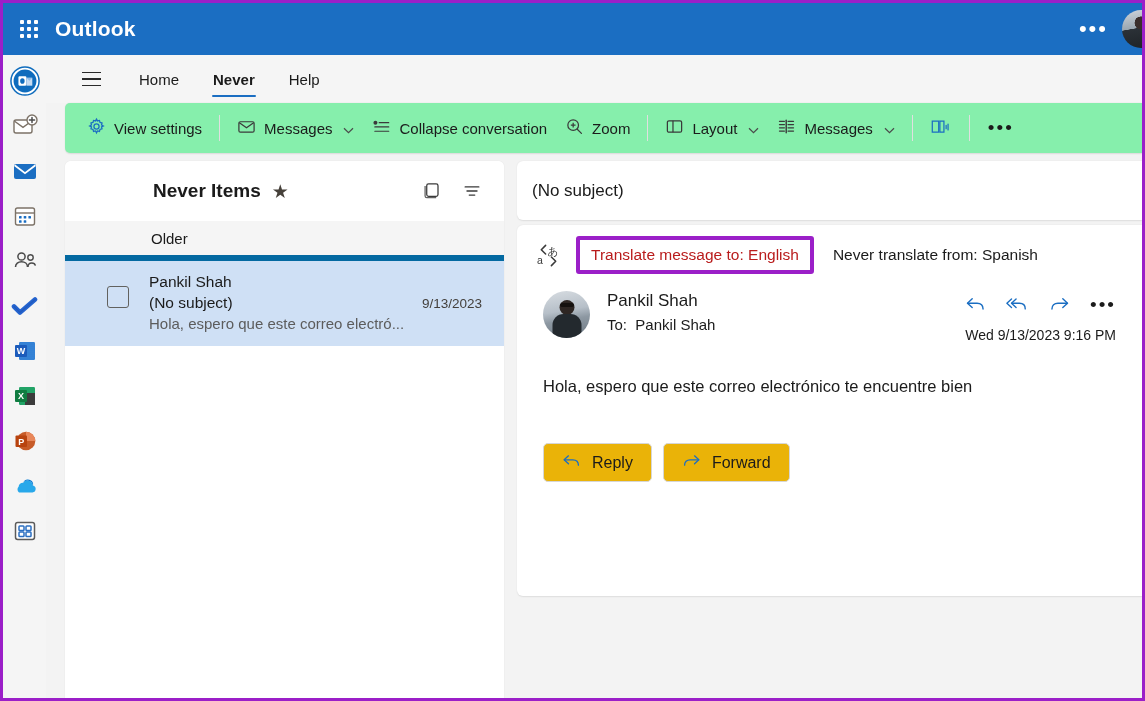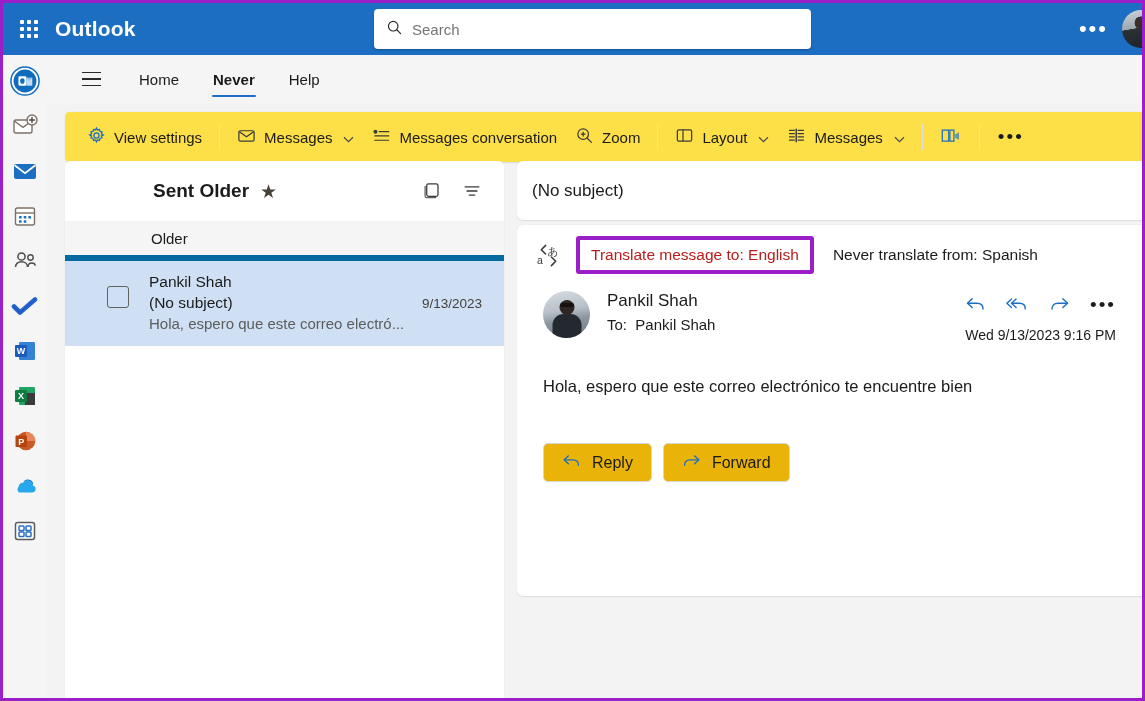--- a/index.html
+++ b/index.html
@@ -93,22 +93,22 @@
     cursor: pointer;
   }
   .tab.active { font-weight: bold; }
   .tab.active::after {
     content: ""; position: absolute; left: 16px; right: 16px; bottom: 6px;
     height: 2.5px; background: #1b6ec2; border-radius: 2px;
   }
 
   
   .ribbon {
-    position: absolute; left: 62px; top: 109px; right: 0; height: 50px;
-    background: #fde047; border-radius: 5px 0 0 5px;
+    position: absolute; left: 62px; top: 100px; right: 0; height: 50px;
+    background: #86efac; border-radius: 5px 0 0 5px;
     display: flex; align-items: center; padding-left: 13px;
     box-shadow: 0 .5px 1.5px rgba(0,0,0,.10);
   }
   .cmd {
     display: flex; align-items: center; gap: 8px;
     height: 34px; padding: 0 9px; border-radius: 4px; cursor: pointer;
     font-size: 15px; color: #1b1b1b; white-space: nowrap;
   }
   .cmd .chev { margin-left: 3px; color: #4a4a4a; }
   .divider { width: 1px; height: 26px; background: #e0e0e0; margin: 0 8px; flex: none; }
@@ -225,29 +225,20 @@
           <i></i>
           <i></i>
           <i></i>
           <i></i>
           <i></i>
           <i></i>
         </div>
     </div>
     <div class="brand">Outlook</div>
 
-    <div class="searchwrap">
-      <span>
-        <svg width="17" height="17" viewBox="0 0 20 20" fill="none">
-          <circle cx="8.5" cy="8.5" r="5.6" stroke="#2a2a2a" stroke-width="1.4"></circle>
-          <line x1="12.7" y1="12.7" x2="17.2" y2="17.2" stroke="#2a2a2a" stroke-width="1.4" stroke-linecap="round"></line>
-        </svg>
-      </span>
-      <input class="search-input" type="text" placeholder="Search" style="">
-    </div>
 
     <div class="topbar-right">
       <div class="tb-dots">•••</div>
       <div class="tb-avatar"></div>
     </div>
   </div>
 
   <div class="rail">
 
     <div class="rail-item">
@@ -405,21 +396,21 @@
       <span>
         <svg width="19" height="19" viewBox="0 0 20 20">
           <circle cx="3.6" cy="6" r="2.1" fill="#3a3a3a"></circle>
           <g stroke="#3a3a3a" stroke-width="1.3" stroke-linecap="round">
             <path d="M7.6 6h10"></path>
               <path d="M3 10.5h14.6"></path>
               <path d="M3 15h14.6"></path>
           </g>
         </svg>
       </span>
-      <span>Messages conversation</span>
+      <span>Collapse conversation</span>
     </div>
 
     <div class="cmd">
       <span>
         <svg width="19" height="19" viewBox="0 0 20 20" fill="none" stroke="#3a3a3a" stroke-width="1.3">
           <circle cx="8.6" cy="8.6" r="5.6"></circle>
           <path d="M12.9 12.9l4.4 4.4" stroke-linecap="round"></path>
           <path d="M8.6 6.1v5M6.1 8.6h5"></path>
         </svg>
       </span>
@@ -472,21 +463,21 @@
     </div>
 
     <div class="divider"></div>
 
     <div class="ribbon-dots">•••</div>
   </div>
 
   <div class="listpane">
 
     <div class="list-header">
-      <div class="folder-title">Sent Older</div>
+      <div class="folder-title">Never Items</div>
       <div class="folder-star">★</div>
       <div class="list-header-actions">
         <div class="lh-btn">
           <svg width="20" height="20" viewBox="0 0 22 22" fill="none" stroke="#3a3a3a" stroke-width="1.4">
             <rect x="5.2" y="3.2" width="12.4" height="13.6" rx="2"></rect>
             <path d="M3.4 5.4v11a2 2 0 0 0 2 2h10.2" opacity=".8"></path>
           </svg>
         </div>
         <div class="lh-btn">
           <svg width="20" height="20" viewBox="0 0 22 22" stroke="#3a3a3a" stroke-width="1.5" stroke-linecap="round">

